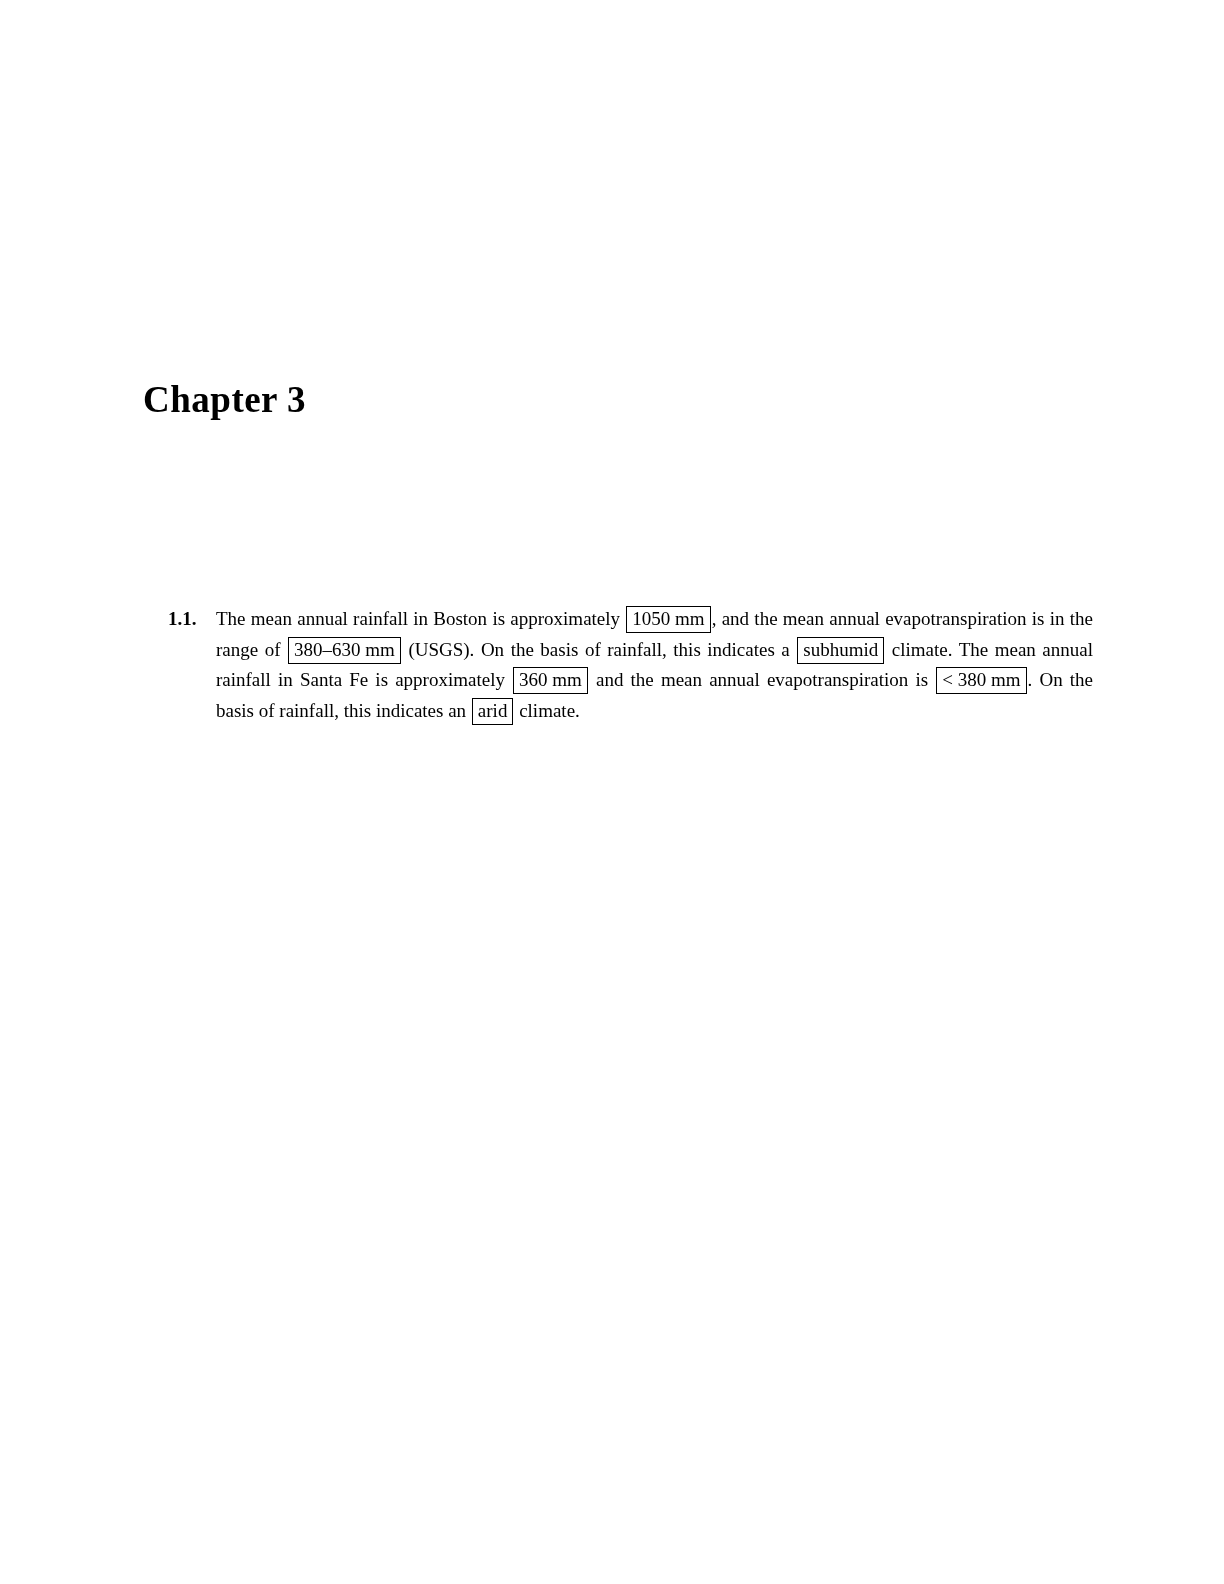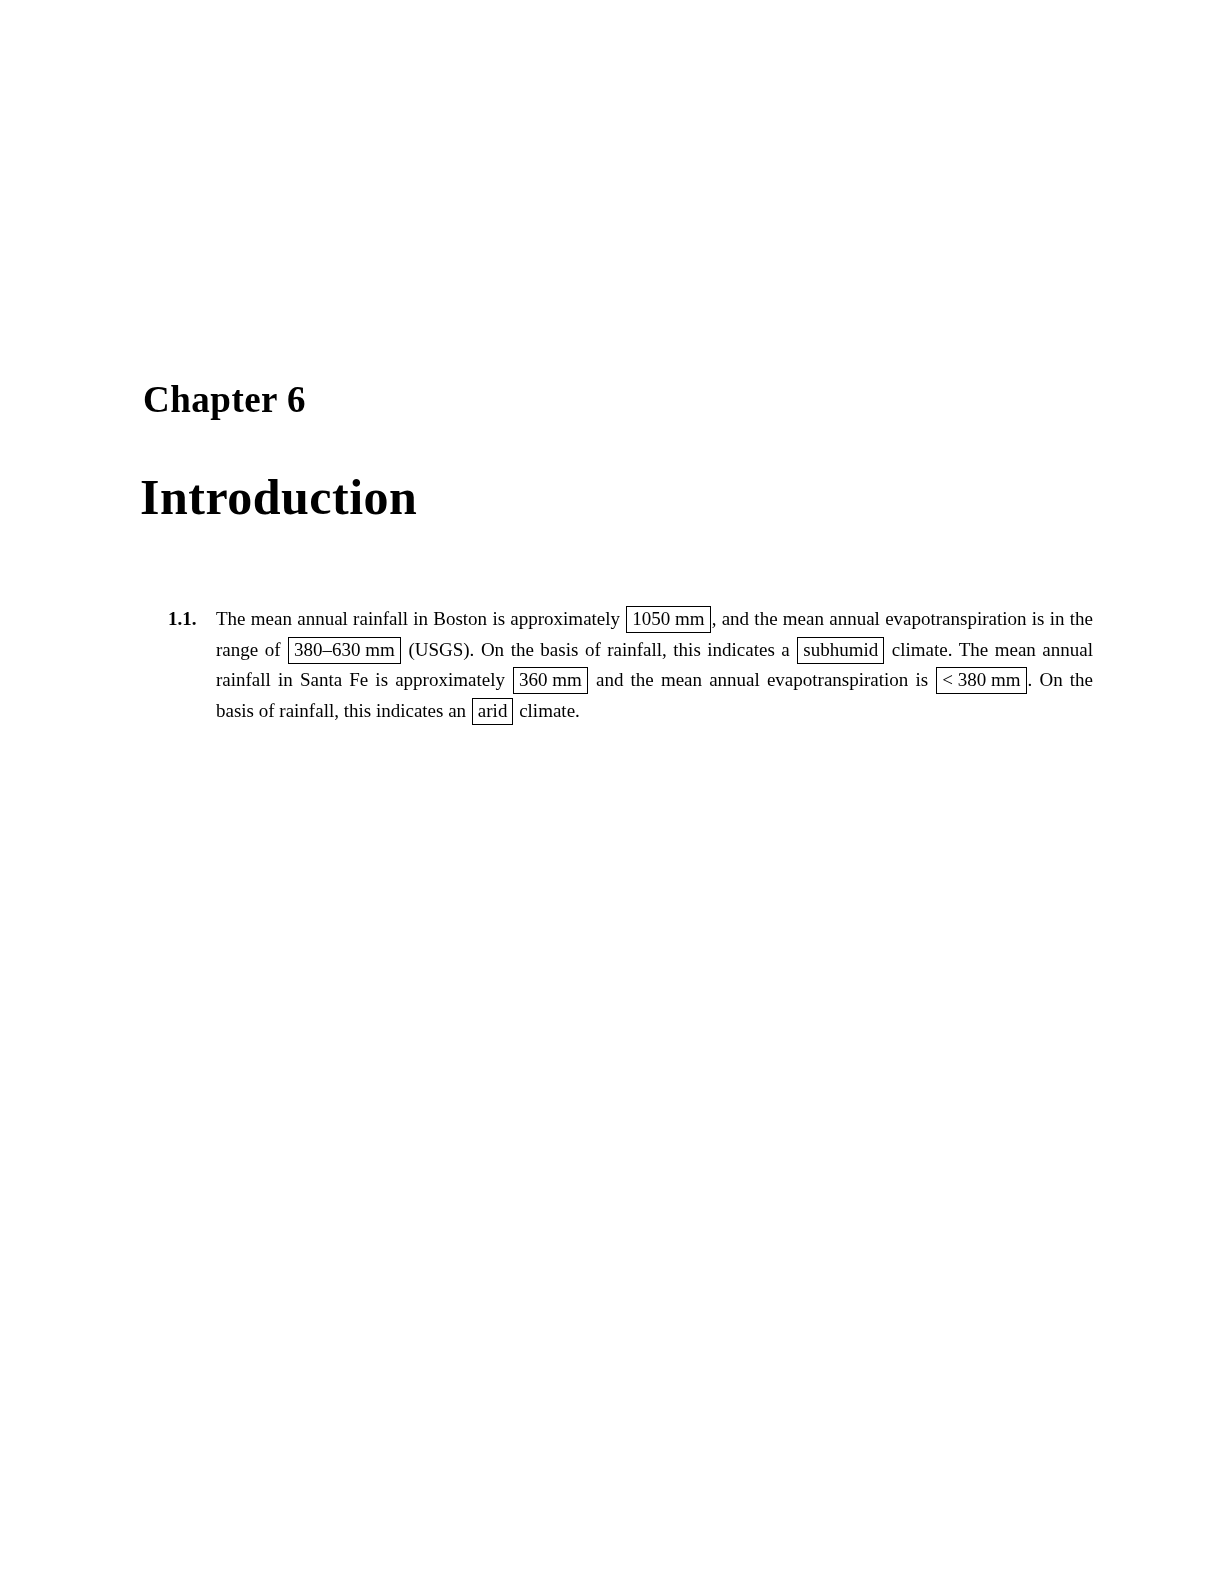--- a/index.html
+++ b/index.html
@@ -76,23 +76,22 @@
     white-space: nowrap;
     margin: 0 1px;
     vertical-align: baseline;
   }
 </style>
 </head>
 <body>
 
 <div class="page">
 
-  <div class="chapter-label">Chapter 6</div>
+  <div class="chapter-label">Chapter 3</div>
 
-  <div class="chapter-title">Introduction</div>
 
   <div class="exercise-block">
     <div class="exercise">
       <div class="exercise-number">1.1.</div>
       <div class="exercise-body" id="exercise-body-0"><span>The mean annual rainfall in Boston is approximately </span><span class="blank">1050 mm</span><span>, and the mean annual evapotranspiration is in the range of </span><span class="blank">380–630 mm</span><span> (USGS). On the basis of rainfall, this indicates a </span><span class="blank">subhumid</span><span> climate. The mean annual rainfall in Santa Fe is approximately </span><span class="blank">360 mm</span><span> and the mean annual evapotranspiration is </span><span class="blank">&lt; 380 mm</span><span>. On the basis of rainfall, this indicates an </span><span class="blank">arid</span><span> climate.</span></div>
     </div>
   </div>
 
 </div>
 

